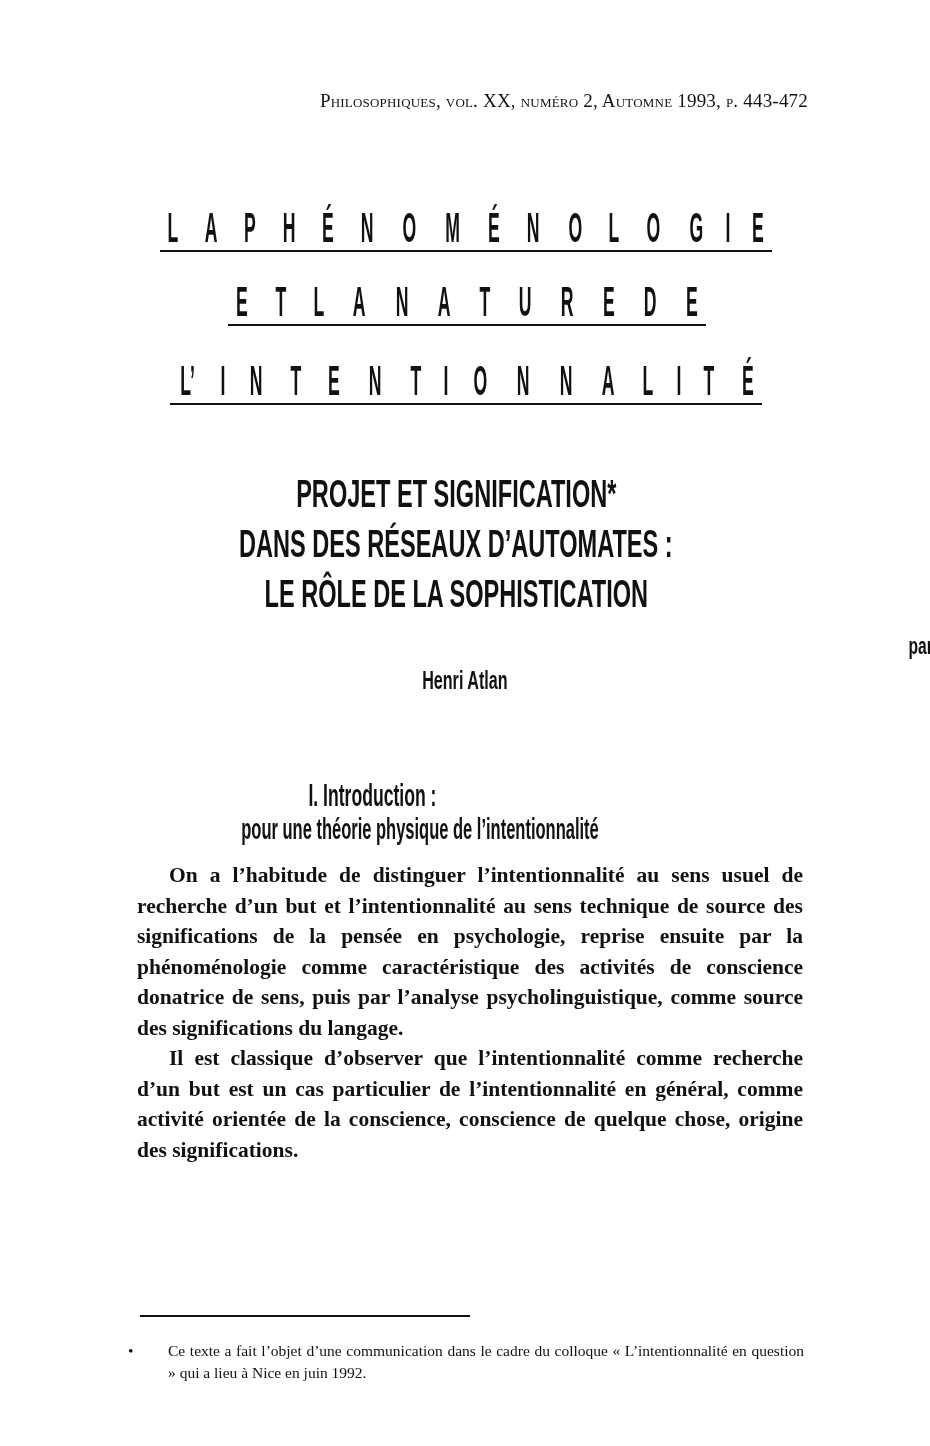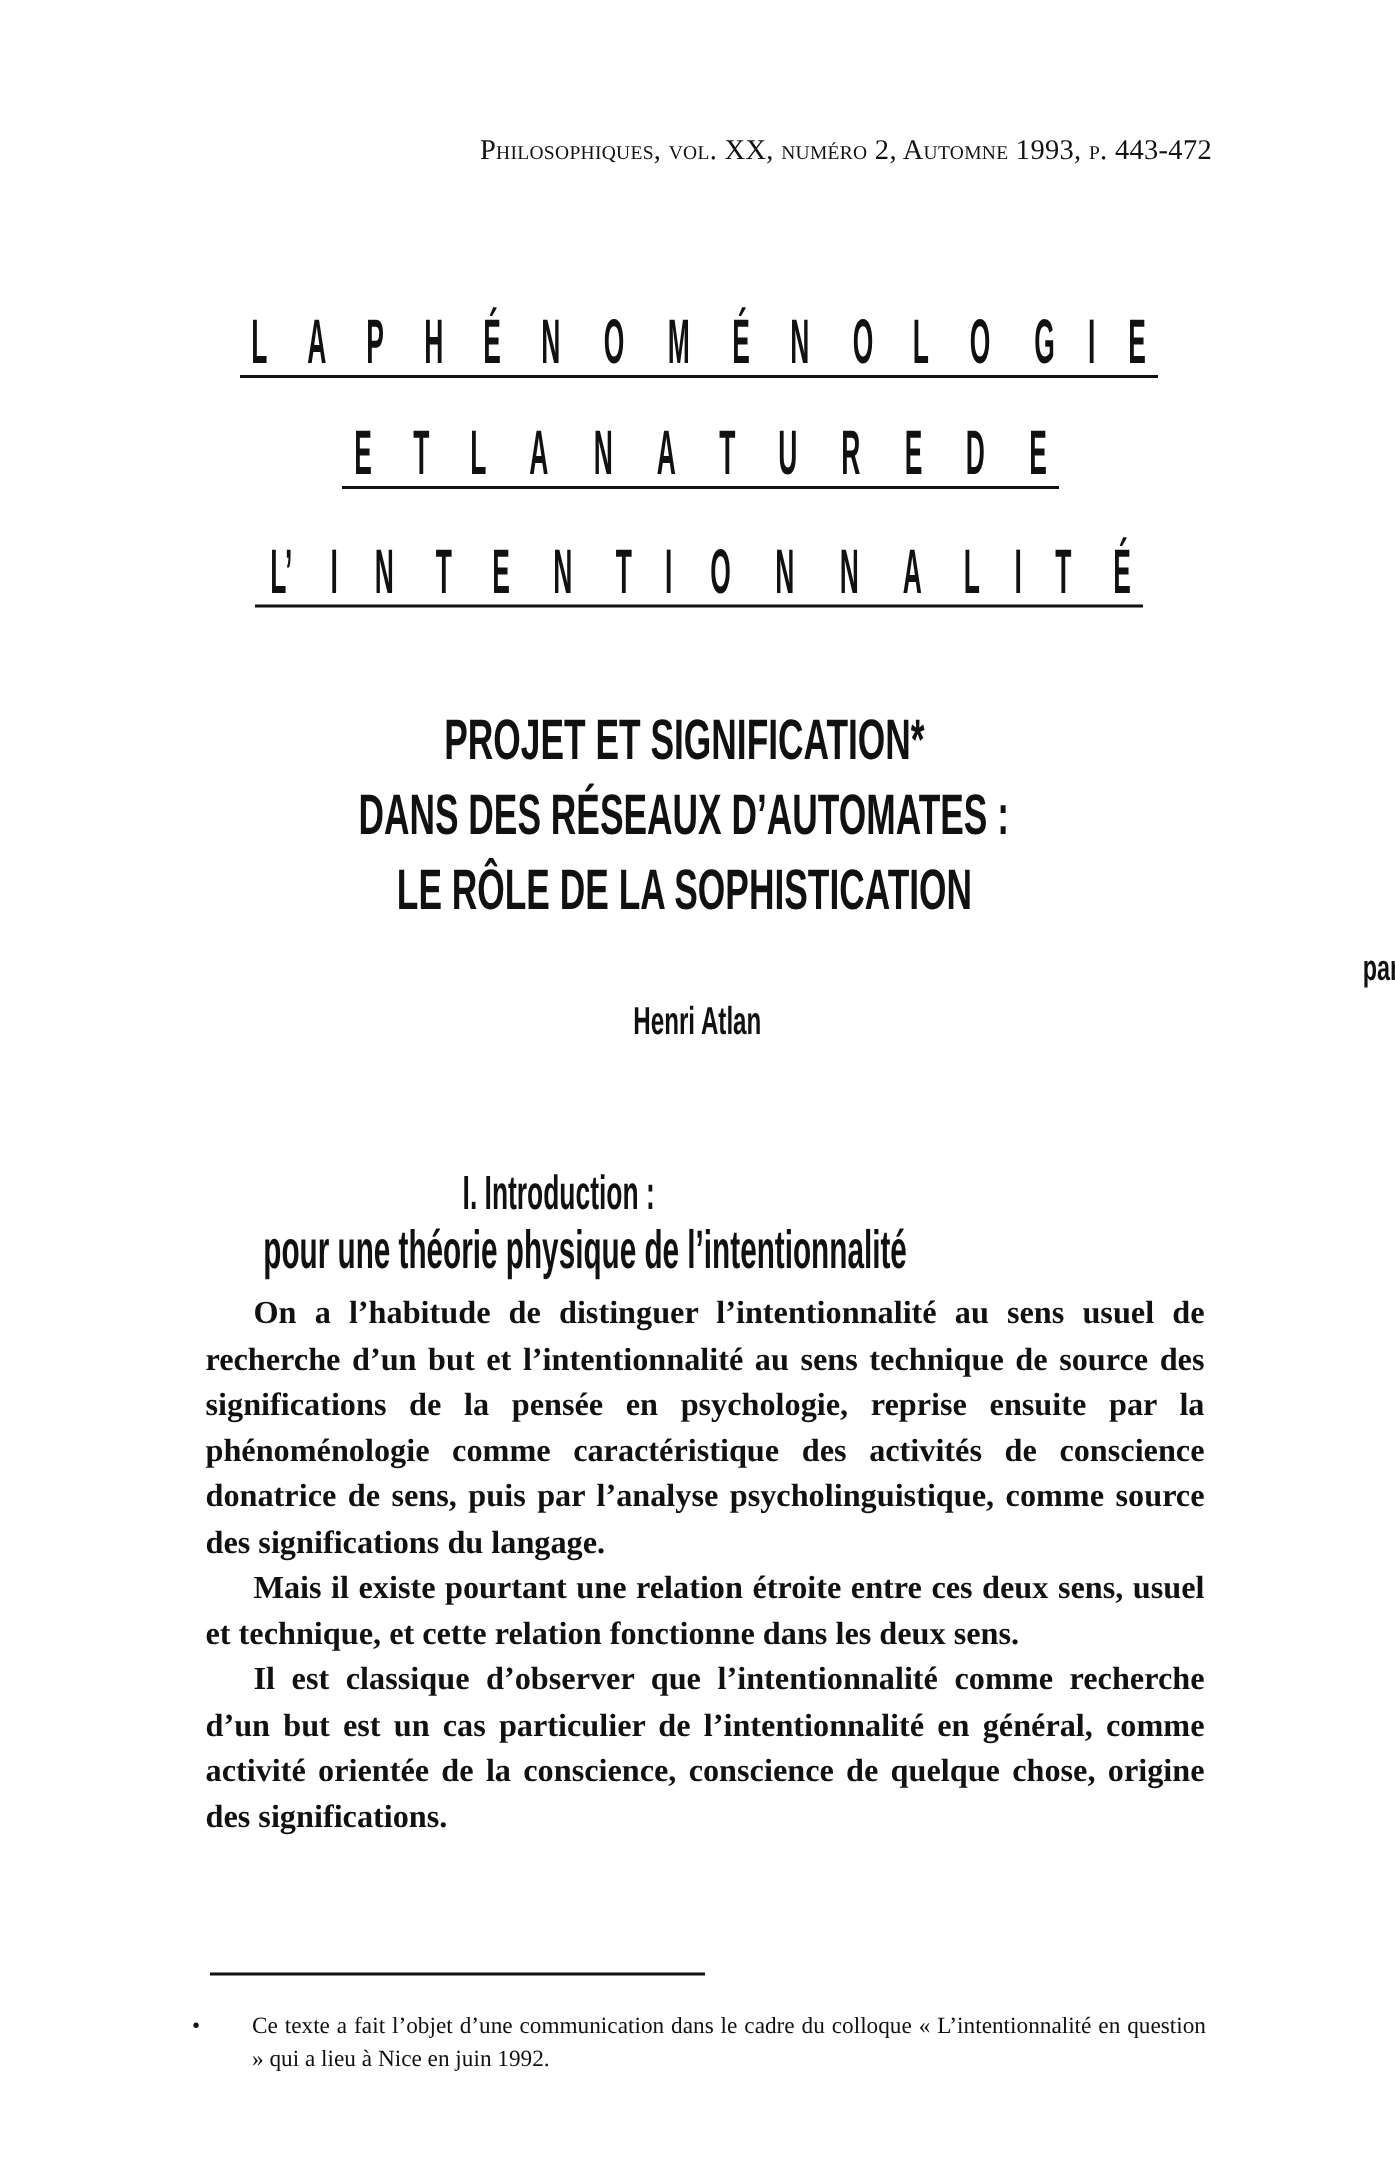--- a/index.html
+++ b/index.html
@@ -38,21 +38,21 @@
     font-family: "Liberation Sans", sans-serif; font-weight: bold; font-size: 24px; margin-left: 17px; }
   .par-label .inner { display: inline-block; transform: scaleX(0.65); }
   .author { left: 0; width: 930px; top: 665px; text-align: center;
     font-family: "Liberation Sans", sans-serif; font-weight: bold; font-size: 26px; }
   .author .inner { display: inline-block; transform: scaleX(0.62); white-space: nowrap; }
 
   .section-title { left: 0; width: 744px; text-align: center;
     font-family: "Liberation Sans", sans-serif; font-weight: bold; }
   .section-title .inner { display: inline-block; transform: scaleX(0.55); white-space: nowrap; }
   .sec1 { top: 777px; font-size: 32px; }
-  .sec2 { top: 812px; font-size: 36px; }
+  .sec2 { top: 812px; font-size: 30px; padding-left: 48px; }
 
   .body-text {
     left: 137px; width: 666px; top: 860px;
     font-family: "Liberation Serif", serif; font-size: 21.5px; line-height: 30.5px;
     text-align: justify;
   }
   .body-text p { margin: 0; text-indent: 32px; font-weight: bold; }
 
   .footnote-rule { left: 140px; top: 1315px; width: 330px; height: 0; border-top: 2px solid #111; }
   .footnote {
@@ -123,21 +123,20 @@
 <div class="abs subtitle st3"><span class="inner">LE RÔLE DE LA SOPHISTICATION</span></div>
 
 <div class="abs par-label"><span class="inner">par</span></div>
 <div class="abs author"><span class="inner">Henri Atlan</span></div>
 
 <div class="abs section-title sec1"><span class="inner">I. Introduction :</span></div>
 <div class="abs section-title sec2"><span class="inner">pour une théorie physique de l’intentionnalité</span></div>
 
 <div class="abs body-text">
   <p>On a l’habitude de distinguer l’intentionnalité au sens usuel de recherche d’un but et l’intentionnalité au sens technique de source des significations de la pensée en psychologie, reprise ensuite par la phénoménologie comme caractéristique des activités de conscience donatrice de sens, puis par l’analyse psycholinguistique, comme source des significations du langage.</p>
-  <p>Mais il existe pourtant une relation étroite entre ces deux sens, usuel et technique, et cette relation fonctionne dans les deux sens.</p>
   <p>Il est classique d’observer que l’intentionnalité comme recherche d’un but est un cas particulier de l’intentionnalité en général, comme activité orientée de la conscience, conscience de quelque chose, origine des significations.</p>
 </div>
 
 <div class="abs footnote-rule"></div>
 <div class="abs footnote">
   <span class="mark">•</span>
   <div class="text">Ce texte a fait l’objet d’une communication dans le cadre du colloque « L’intentionnalité en question » qui a lieu à Nice en juin 1992.</div>
 </div>
 
 </body></html>

